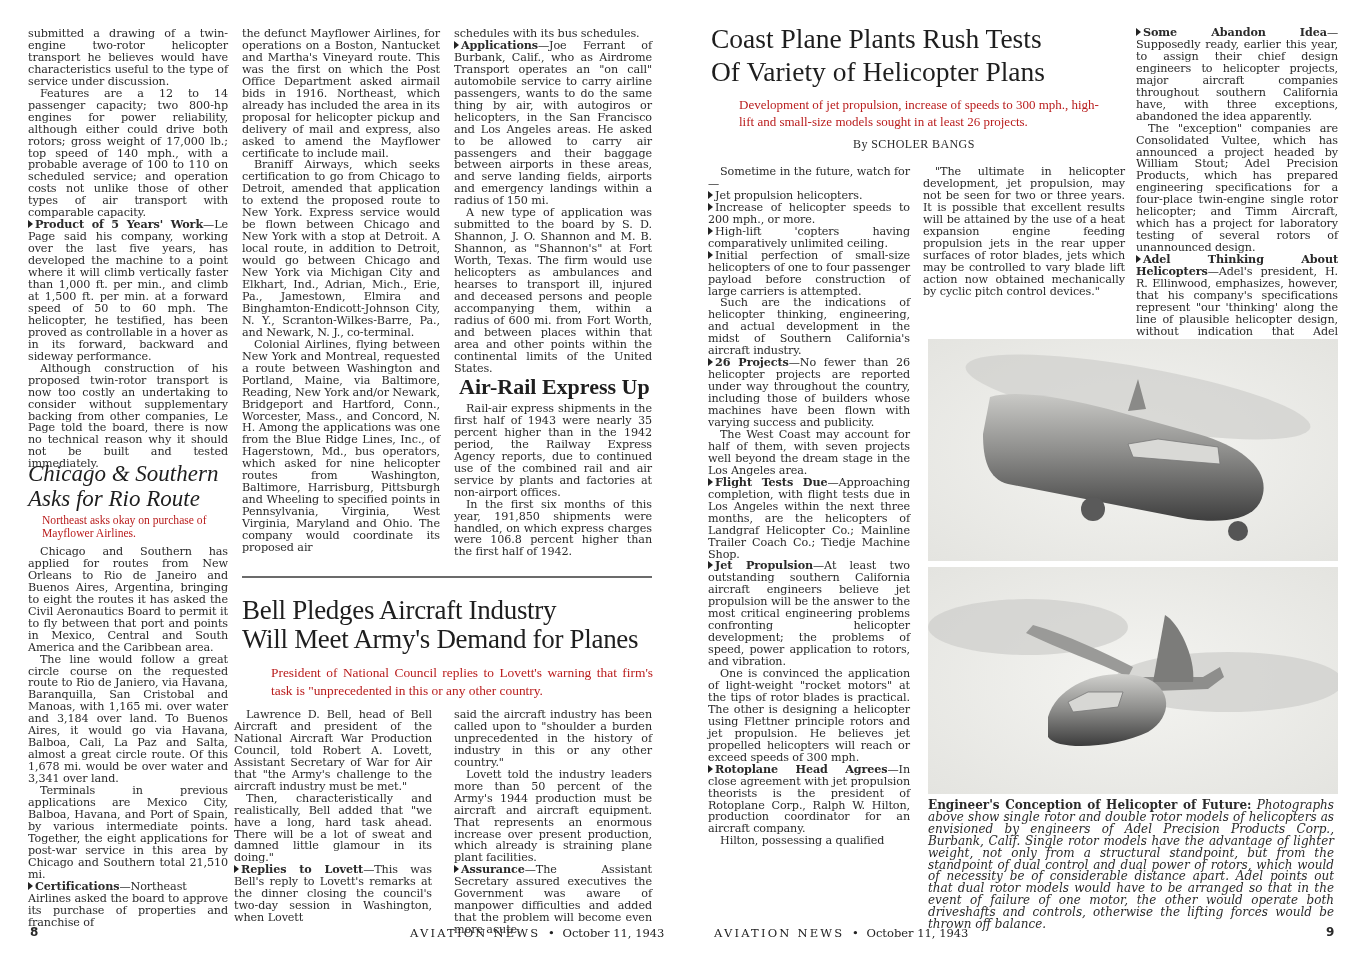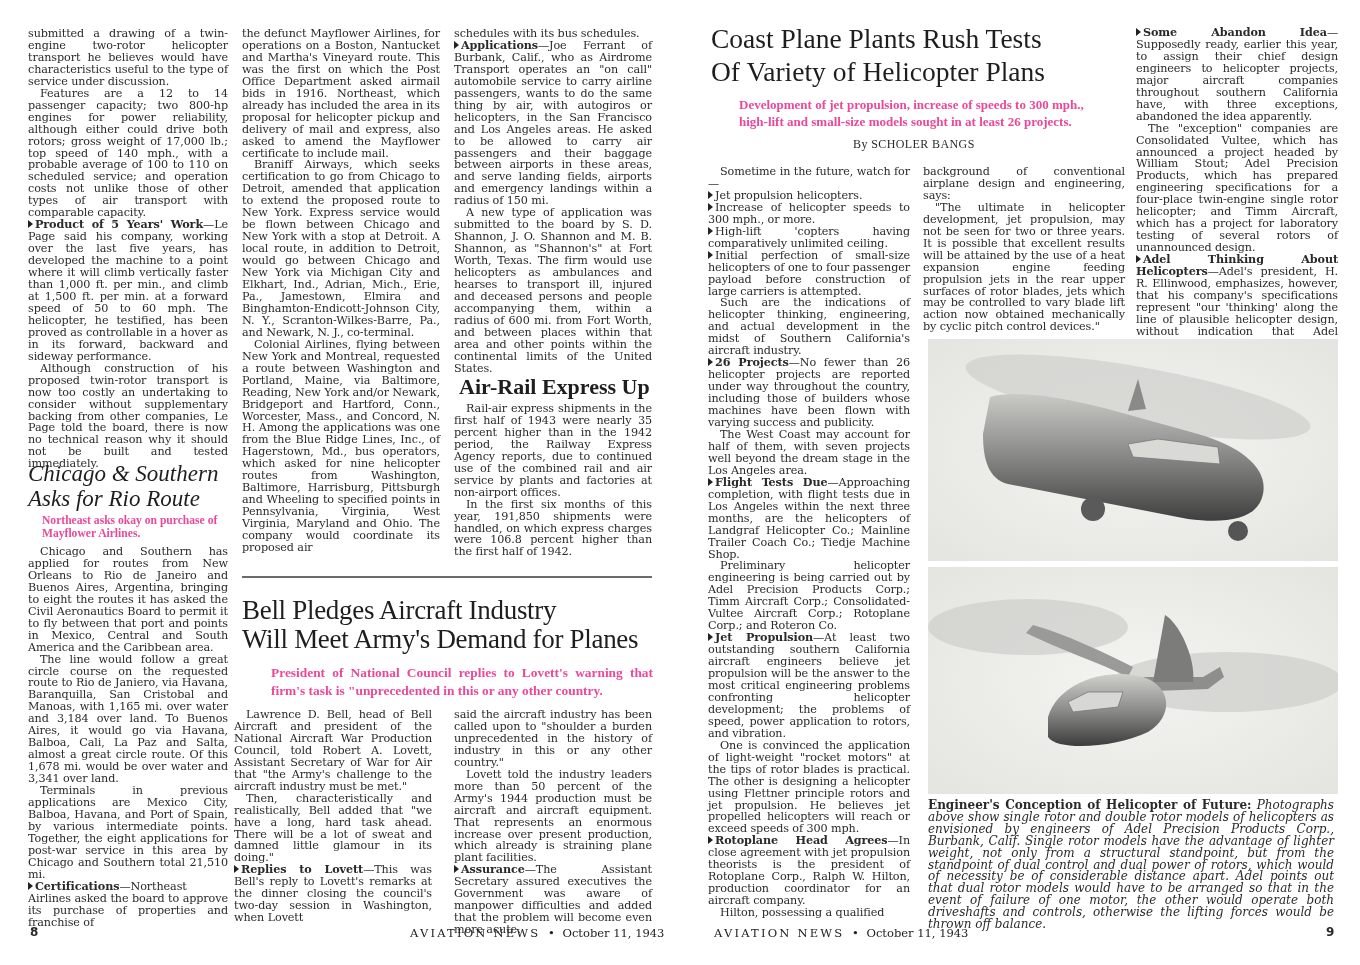--- a/index.html
+++ b/index.html
@@ -11,21 +11,21 @@
   .page { position: absolute; top: 0; height: 856px; }
   .page-left { left: 0; width: 680px; }
   .page-right { left: 680px; width: 680px; }
   .col { position: absolute; font-size: 11.2px; line-height: 11.95px; text-align: justify; letter-spacing: -0.1px; }
   .col p { margin: 0; text-indent: 12px; }
   .col p.noind { text-indent: 0; }
   .col p.bullet { text-indent: 0; }
   .tri { display: inline-block; width: 0; height: 0; border-top: 4px solid transparent; border-bottom: 4px solid transparent; border-left: 5px solid #222; margin-right: 2px; vertical-align: 0px; }
   .lead { font-weight: bold; }
   .headline { position: absolute; font-family: "Liberation Serif", serif; color: #1e1e1e; line-height: 1.08; }
-  .deck { position: absolute; font-family: "Liberation Serif", serif; font-weight: bold; color: #ec4899; }
+  .deck { position: absolute; font-family: "Liberation Serif", serif; font-weight: normal; color: #b91c1c; }
   .footer { position: absolute; top: 926px; font-size: 11.5px; font-family: "DejaVu Serif", serif; color: #222; }
   .footer .sp { letter-spacing: 2.2px; }
   .pgnum { position: absolute; top: 925px; font-size: 12px; font-weight: bold; font-family: "DejaVu Sans", sans-serif; }
   .rule { position: absolute; height: 2px; background: #6b6b6b; }
   .photo { position: absolute; background: #eeeeea; overflow: hidden; }
   .caption { position: absolute; font-size: 12px; line-height: 11.9px; text-align: justify; font-style: italic; }
   .caption .capt-lead { font-style: normal; font-weight: bold; }
 </style>
 </head>
 <body>
@@ -106,35 +106,33 @@
   <div class="headline" style="left:31px; top:22px; width:420px; font-size:27.5px; line-height:33px;">
     <div>Coast Plane Plants Rush Tests</div>
     <div>Of Variety of Helicopter Plans</div>
   </div>
   <div class="deck" style="left:59px; top:96px; width:370px; font-size:13px; line-height:17px;">Development of jet propulsion, increase of speeds to 300 mph., high-lift and small-size models sought in at least 26 projects.</div>
   <div style="position:absolute; left:173px; top:137px; font-family:'Liberation Serif',serif; font-size:12px; letter-spacing:0.4px;">By SCHOLER BANGS</div>
 
   <div class="col" style="left:28px; top:166px; width:202px;">
       <p><span>Sometime in the future, watch for—</span></p>
       <p class="bullet"><span class="tri"></span><span>Jet propulsion helicopters.</span></p>
-      <p class="bullet"><span class="tri"></span><span>Increase of helicopter speeds to 300 mph., or more.</span></p>
+      <p class="bullet"><span class="tri"></span><span>Increase of helicopter speeds to 200 mph., or more.</span></p>
       <p class="bullet"><span class="tri"></span><span>High-lift 'copters having comparatively unlimited ceiling.</span></p>
       <p class="bullet"><span class="tri"></span><span>Initial perfection of small-size helicopters of one to four passenger payload before construction of large carriers is attempted.</span></p>
       <p><span>Such are the indications of helicopter thinking, engineering, and actual development in the midst of Southern California's aircraft industry.</span></p>
       <p class="bullet"><span class="tri"></span><span class="lead">26 Projects</span><span>—No fewer than 26 helicopter projects are reported under way throughout the country, including those of builders whose machines have been flown with varying success and publicity.</span></p>
       <p><span>The West Coast may account for half of them, with seven projects well beyond the dream stage in the Los Angeles area.</span></p>
       <p class="bullet"><span class="tri"></span><span class="lead">Flight Tests Due</span><span>—Approaching completion, with flight tests due in Los Angeles within the next three months, are the helicopters of Landgraf Helicopter Co.; Mainline Trailer Coach Co.; Tiedje Machine Shop.</span></p>
-      <p><span>Preliminary helicopter engineering is being carried out by Adel Precision Products Corp.; Timm Aircraft Corp.; Consolidated-Vultee Aircraft Corp.; Rotoplane Corp.; and Roteron Co.</span></p>
       <p class="bullet"><span class="tri"></span><span class="lead">Jet Propulsion</span><span>—At least two outstanding southern California aircraft engineers believe jet propulsion will be the answer to the most critical engineering problems confronting helicopter development; the problems of speed, power application to rotors, and vibration.</span></p>
       <p><span>One is convinced the application of light-weight "rocket motors" at the tips of rotor blades is practical. The other is designing a helicopter using Flettner principle rotors and jet propulsion. He believes jet propelled helicopters will reach or exceed speeds of 300 mph.</span></p>
       <p class="bullet"><span class="tri"></span><span class="lead">Rotoplane Head Agrees</span><span>—In close agreement with jet propulsion theorists is the president of Rotoplane Corp., Ralph W. Hilton, production coordinator for an aircraft company.</span></p>
       <p><span>Hilton, possessing a qualified</span></p>
     </div>
   <div class="col" style="left:243px; top:166px; width:202px;">
-      <p class="noind"><span>background of conventional airplane design and engineering, says:</span></p>
       <p><span>"The ultimate in helicopter development, jet propulsion, may not be seen for two or three years. It is possible that excellent results will be attained by the use of a heat expansion engine feeding propulsion jets in the rear upper surfaces of rotor blades, jets which may be controlled to vary blade lift action now obtained mechanically by cyclic pitch control devices."</span></p>
     </div>
   <div class="col" style="left:456px; top:27px; width:202px;">
       <p class="bullet"><span class="tri"></span><span class="lead">Some Abandon Idea</span><span>—Supposedly ready, earlier this year, to assign their chief design engineers to helicopter projects, major aircraft companies throughout southern California have, with three exceptions, abandoned the idea apparently.</span></p>
       <p><span>The "exception" companies are Consolidated Vultee, which has announced a project headed by William Stout; Adel Precision Products, which has prepared engineering specifications for a four-place twin-engine single rotor helicopter; and Timm Aircraft, which has a project for laboratory testing of several rotors of unannounced design.</span></p>
       <p class="bullet"><span class="tri"></span><span class="lead">Adel Thinking About Helicopters</span><span>—Adel's president, H. R. Ellinwood, emphasizes, however, that his company's specifications represent "our 'thinking' along the line of plausible helicopter design, without indication that Adel actually will enter heli-</span></p>
     </div>
 
   <div class="photo" style="left:248px; top:339px; width:410px; height:222px;">
     <svg width="410" height="222" viewBox="0 0 410 222">

